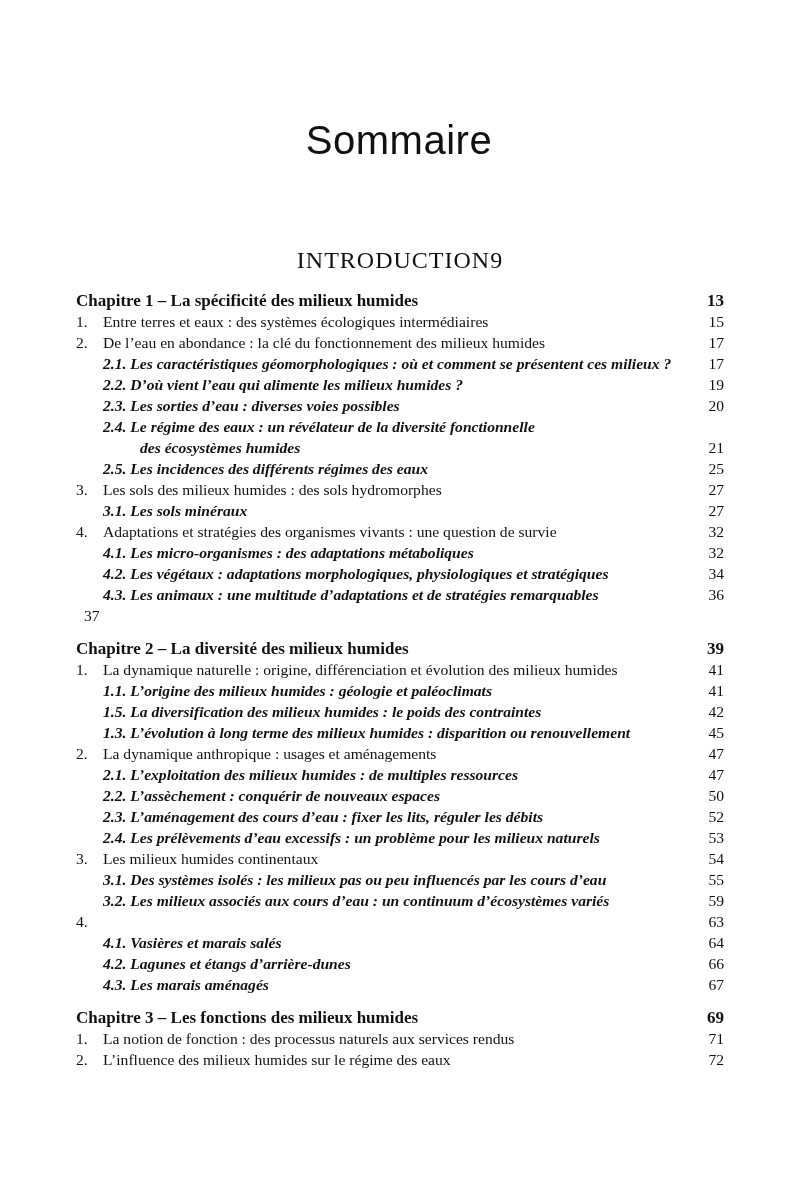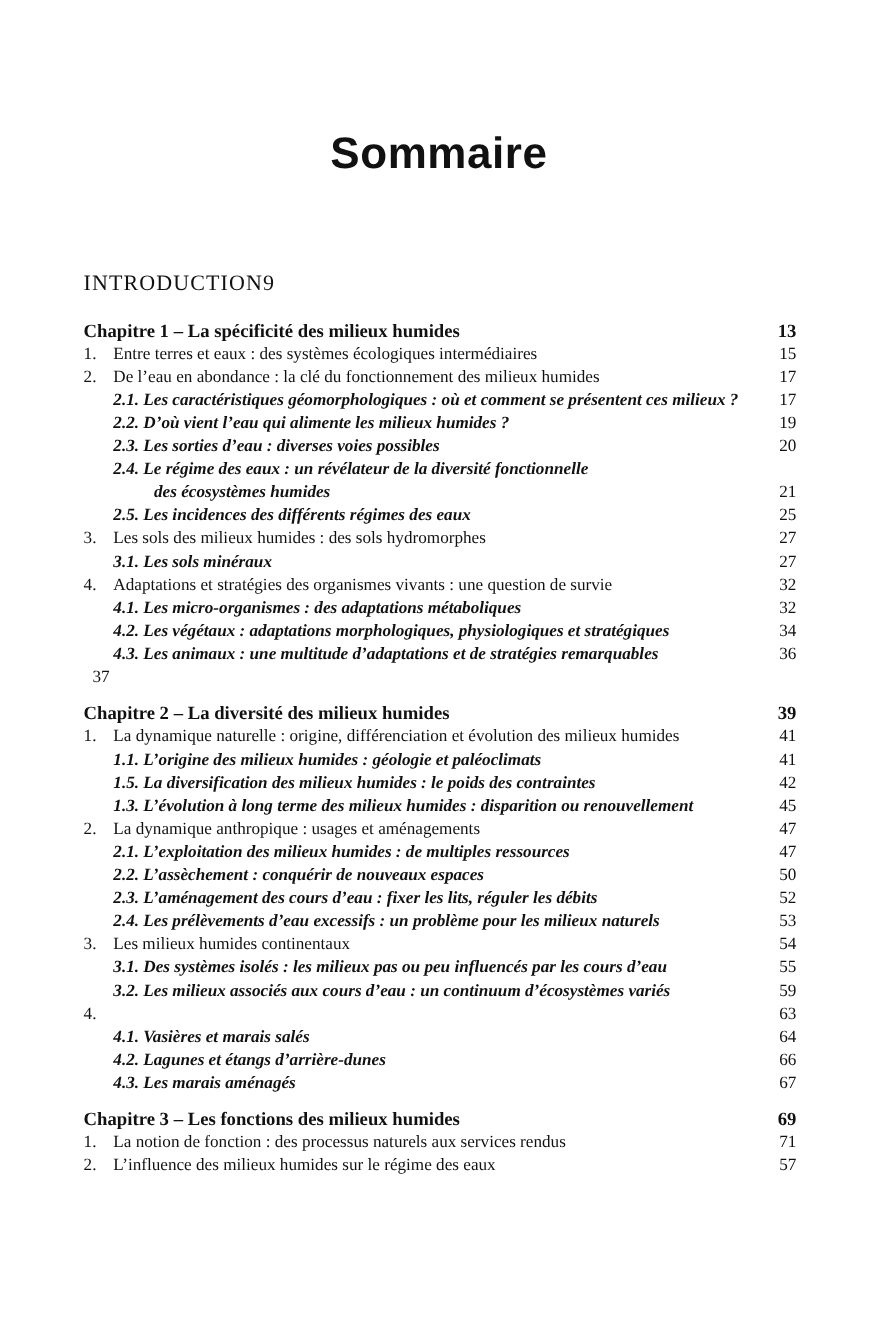--- a/index.html
+++ b/index.html
@@ -1,19 +1,19 @@
 <!DOCTYPE html>
 <html><head>
 <meta charset="utf-8">
 <style>
   html, body { margin:0; padding:0; background:#ffffff; }
   body { width:800px; height:1200px; position:relative; overflow:hidden; color:#111; font-family:"Liberation Serif", "DejaVu Serif", serif; }
-  .title { position:absolute; left:0; width:800px; top:118px; text-align:center; font-family:"Liberation Sans","DejaVu Sans",sans-serif; font-size:40px; letter-spacing:0.5px; padding-left:0;font-weight:bold; }
+  .title { position:absolute; left:0; width:800px; top:118px; text-align:center; font-family:"Liberation Sans","DejaVu Sans",sans-serif; font-size:40px; letter-spacing:0.5px; padding-left:0; }
   .title span { display:inline-block; margin-left:-2px; }
-  .intro { position:absolute; left:76px; right:76px; top:247px; height:28px; display:flex; justify-content:flex-start; align-items:baseline; font-size:20px; letter-spacing:1px; }
+  .intro { position:absolute; left:76px; right:76px; top:247px; height:28px; display:flex; justify-content:center; align-items:baseline; font-size:24px; letter-spacing:1px; }
   .toc { position:absolute; left:76px; right:76px; top:290px; font-size:15.6px; line-height:21px; }
   .row { display:flex; justify-content:space-between; align-items:baseline; height:21px; white-space:nowrap; }
   .row .lbl { display:flex; }
   .row .num { margin-left:8px; }
   .chap { font-weight:bold; font-size:17px; }
   .chap .lbl, .chap .num { font-weight:bold; }
   .chap-gap { height:12px; }
   .lvl1 .idx { width:27px; display:inline-block; }
   .lvl2 { font-style:italic; }
   .lvl2 .lbl { padding-left:27px;font-weight:bold; }
@@ -196,15 +196,15 @@
         <span class="idx">1.</span>
         <span>La notion de fonction : des processus naturels aux services rendus</span>
       </span>
       <span class="num">71</span>
     </div>
     <div class="row lvl1">
       <span class="lbl">
         <span class="idx">2.</span>
         <span>L’influence des milieux humides sur le régime des eaux</span>
       </span>
-      <span class="num">57</span>
+      <span class="num">72</span>
     </div>
   </div>
 
 </body></html>

